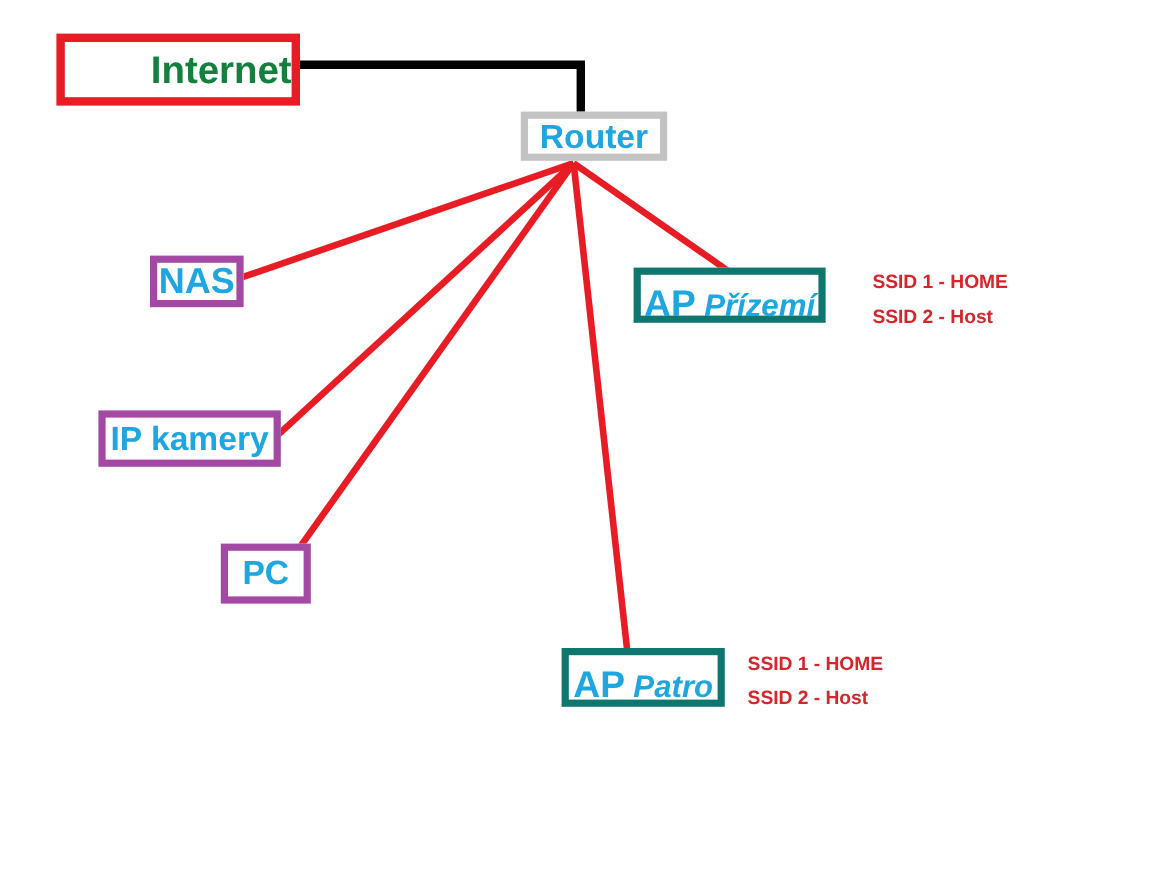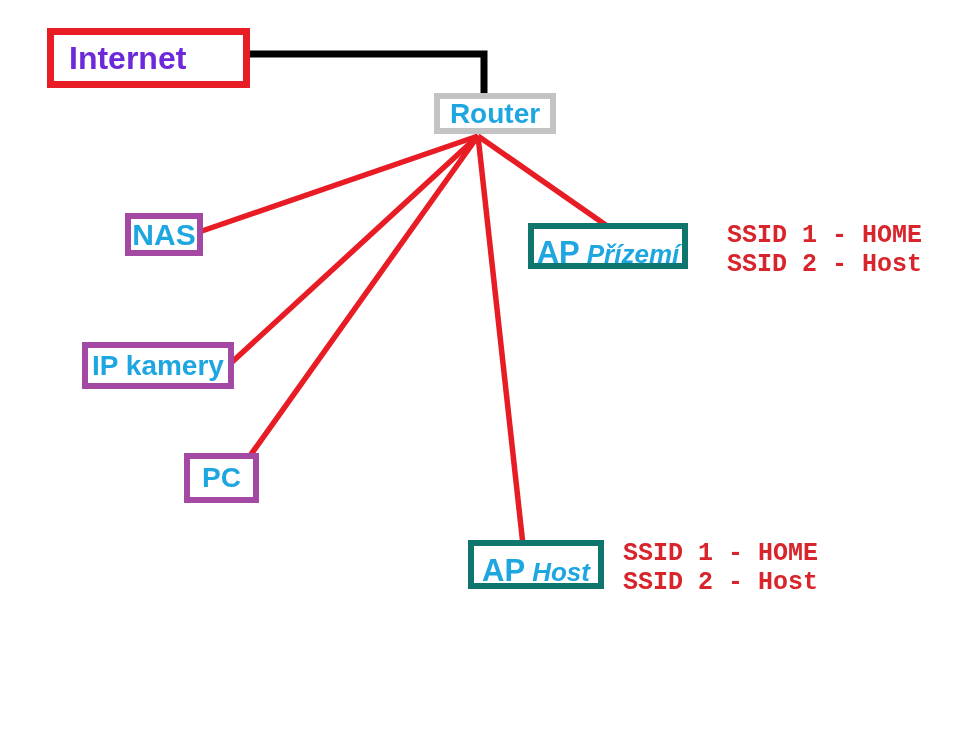--- a/index.html
+++ b/index.html
@@ -31,23 +31,23 @@
     align-items: center;
     justify-content: center;
     font-weight: bold;
     white-space: nowrap;
     line-height: 1;
     z-index: 1;
   }
   .node-internet {
     left: 47px; top: 28px; width: 203px; height: 60px;
     border: 7px solid #E81C24;
-    color: #6d28d9;
+    color: #15803d;
     font-size: 32px;
-    justify-content: flex-start;
+    justify-content: flex-end;
     padding-left: 15px;
   }
   .node-router {
     left: 410px; top: 93px; width: 122px; height: 41px;
     border: 6px solid #C3C3C3;
     color: #1DA6E0;
     font-size: 28px;
     margin-left: 24px;
   }
   .node-nas {
@@ -80,26 +80,25 @@
   }
   .node-ap-patro {
     left: 468px; top: 540px; width: 136px; height: 49px;
     padding-top: 9px;
   }
   .ap-prefix { font-size: 31px; font-weight: bold; }
   .ap-name   { font-size: 26px; font-weight: bold; font-style: italic; }
   .ssid {
     position: absolute;
     color: #D8242B;
-    font-size: 25px;
+    font-size: 16px;
     font-weight: bold;
     line-height: 29px;
     white-space: nowrap;
     z-index: 1;
-    font-family: Liberation Mono, monospace;
   }
   .ssid-prizemi { left: 727px; top: 221px; }
   .ssid-patro   { left: 623px; top: 539px; }
 </style>
 </head>
 <body>
 
 <div class="canvas">
 
   <svg id="edges" viewBox="0 0 980 735" xmlns="http://www.w3.org/2000/svg">
@@ -131,21 +130,21 @@
     <span>PC</span>
   </div>
 
   <div class="node node-ap node-ap-prizemi">
     <span class="ap-prefix">AP</span>
     <span class="ap-name">Přízemí</span>
   </div>
 
   <div class="node node-ap node-ap-patro">
     <span class="ap-prefix">AP</span>
-    <span class="ap-name">Host</span>
+    <span class="ap-name">Patro</span>
   </div>
 
   <div class="ssid ssid-prizemi">
     <div>SSID 1 - HOME</div>
     <div>SSID 2 - Host</div>
   </div>
 
   <div class="ssid ssid-patro">
     <div>SSID 1 - HOME</div>
     <div>SSID 2 - Host</div>

